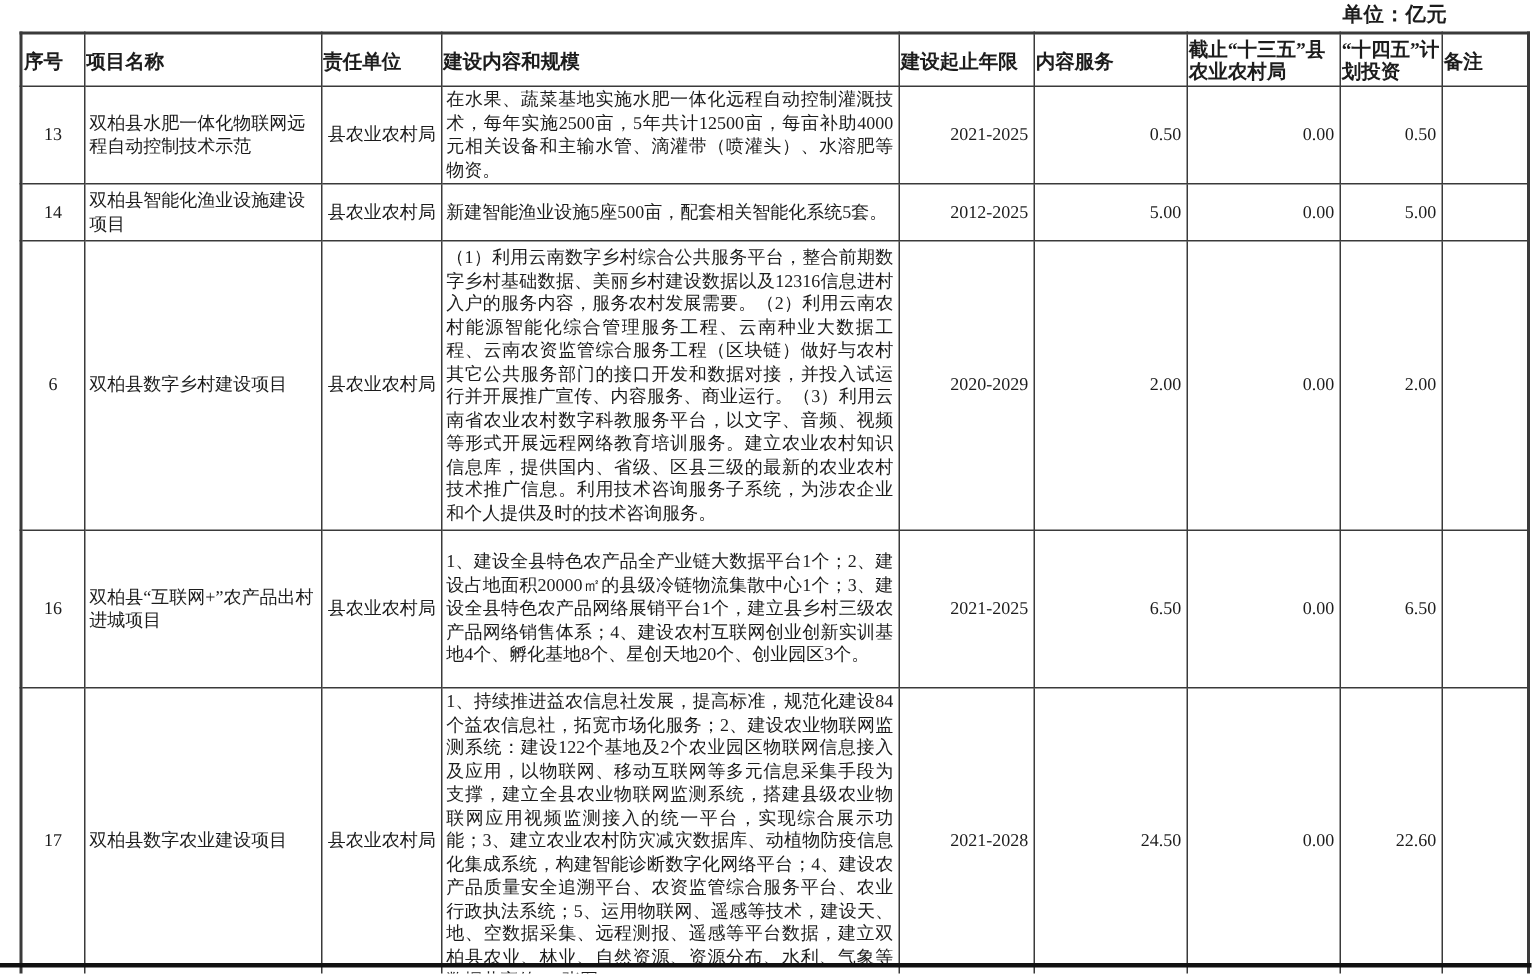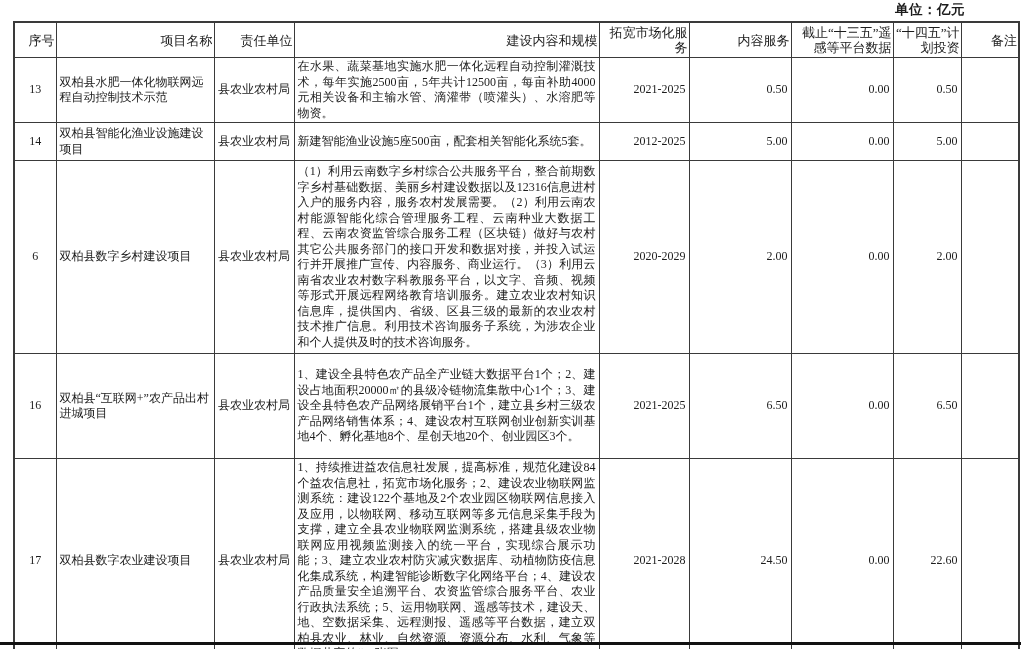--- a/index.html
+++ b/index.html
@@ -35,34 +35,34 @@
     border: 1px solid #3a3a3a;
     font-size: 12px;
     line-height: 15.5px;
     padding: 1px 3px;
     vertical-align: middle;
     overflow: hidden;
     word-break: break-all;
   }
   table.project-table th {
     font-size: 13px;
-    font-weight: normal;
-    text-align: right;
+    font-weight: bold;
+    text-align: left;
     padding: 2px 1px;
     line-height: 15px;
   }
   tr.hdr    { height: 33px; }
   tr.r13    { height: 57px; }
   tr.r14    { height: 38px; }
   tr.r15    { height: 193px; }
   tr.r16    { height: 105px; }
   tr.r17    { height: 182px; }
   td.c-no     { text-align: center; }
   td.c-name   { text-align: left; }
-  td.c-unit   { text-align: center; padding: 1px 2px; }
+  td.c-unit   { text-align: right; padding: 1px 2px; }
   td.c-content{ text-align: justify; text-justify: inter-ideograph; margin-left: 17px; }
   td.c-years, td.c-total, td.c-completed, td.c-planned {
     text-align: right;
     margin-left: 28px;
   }
   td.c-remark { text-align: center; }
   .bottom-rule {
     position: absolute;
     left: 0;
     top: 642px;
@@ -87,23 +87,23 @@
     <col style="width:102px">
       <col style="width:68px">
       <col style="width:58px">
   </colgroup>
   <thead>
     <tr class="hdr">
       <th>序号</th>
       <th>项目名称</th>
       <th>责任单位</th>
       <th>建设内容和规模</th>
-      <th>拓宽市场化服务</th>
+      <th>建设起止年限</th>
       <th>内容服务</th>
-      <th>截止“十三五”遥感等平台数据</th>
+      <th>截止“十三五”县农业农村局</th>
       <th>“十四五”计划投资</th>
       <th>备注</th>
     </tr>
   </thead>
   <tbody>
     <tr class="r13">
       <td class="c-no">13</td>
       <td class="c-name">双柏县水肥一体化物联网远程自动控制技术示范</td>
       <td class="c-unit">县农业农村局</td>
       <td class="c-content">在水果、蔬菜基地实施水肥一体化远程自动控制灌溉技术，每年实施2500亩，5年共计12500亩，每亩补助4000元相关设备和主输水管、滴灌带（喷灌头）、水溶肥等物资。</td>

